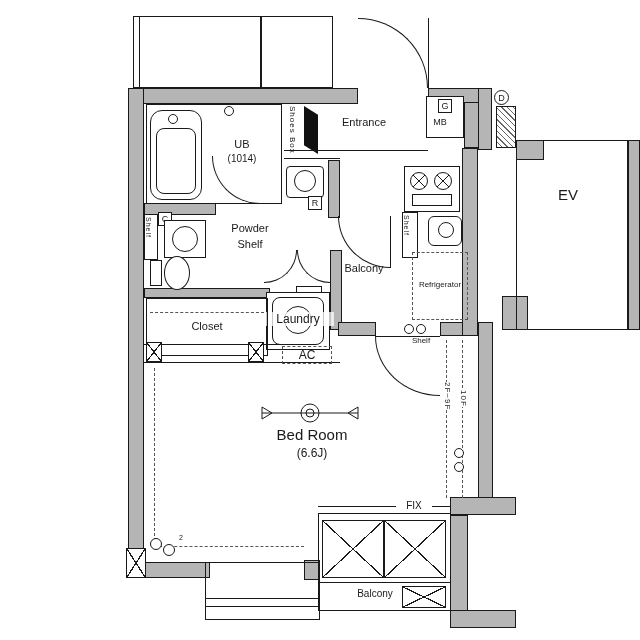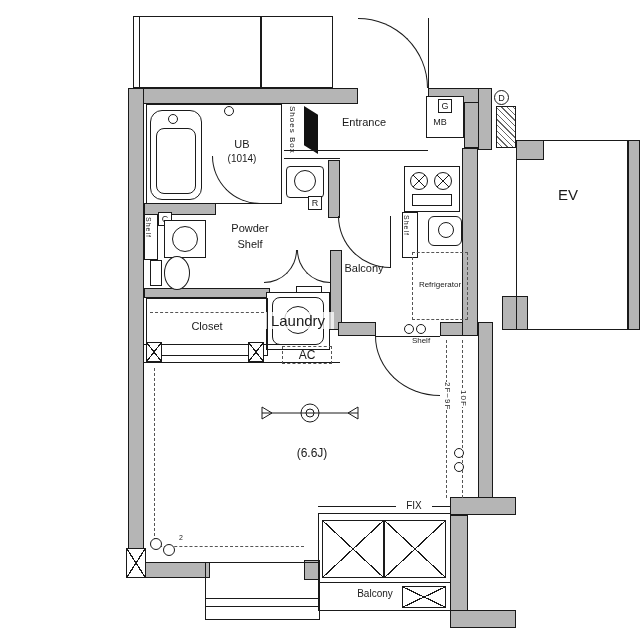--- a/index.html
+++ b/index.html
@@ -121,41 +121,42 @@
   <div class="abs vlbl" style="left:403px;top:215px;height:42px;font-size:7px">Shelf</div>
   <div class="abs dash" style="left:412px;top:252px;width:56px;height:68px"></div>
   <div class="abs lbl" style="left:410px;top:280px;width:60px;font-size:8px">Refrigerator</div>
 
   <div class="abs ln center" style="left:296px;top:286px;width:26px;height:26px">
     <span style="font-size:9px">PS</span>
   </div>
   <div class="abs ln" style="left:266px;top:292px;width:64px;height:58px"></div>
   <div class="abs ln" style="left:272px;top:297px;width:52px;height:48px;border-radius:8px"></div>
   <div class="abs circle" style="left:284px;top:306px;width:28px;height:28px"></div>
-  <div class="abs lbl" style="left:262px;top:312px;width:72px;font-size:15px;background:rgba(255,255,255,.75)">Laundry</div>
+  <div class="abs lbl" style="left:262px;top:312px;width:72px;font-size:12px;background:rgba(255,255,255,.75)">Laundry</div>
   <div class="abs ln nofill" style="left:146px;top:298px;width:122px;height:58px"></div>
   <div class="abs hdash" style="left:150px;top:312px;width:114px"></div>
   <div class="abs lbl" style="left:146px;top:320px;width:122px">Closet</div>
   <div class="abs hline" style="left:144px;top:344px;width:140px"></div>
   <div class="abs hline" style="left:144px;top:362px;width:196px"></div>
   <div class="abs xbox wbg" style="left:146px;top:342px;width:16px;height:20px"></div>
   <div class="abs xbox wbg" style="left:248px;top:342px;width:16px;height:20px"></div>
   <div class="abs dash center" style="left:282px;top:346px;width:50px;height:18px">
     <span style="font-size:12px">AC</span>
   </div>
 
   <div class="abs hline" style="left:375px;top:336px;width:65px"></div>
   <div class="abs arc-bl" style="left:375px;top:336px;width:65px;height:60px"></div>
   <svg class="abs" style="left:260px;top:400px" width="100" height="26">
     <line x1="2" y1="13" x2="98" y2="13" stroke="#1a1a1a" stroke-width="1"></line>
     <circle cx="50" cy="13" r="9" fill="none" stroke="#1a1a1a" stroke-width="1"></circle>
     <circle cx="50" cy="13" r="4" fill="none" stroke="#1a1a1a" stroke-width="1"></circle>
     <polygon points="2,7 2,19 12,13" fill="none" stroke="#1a1a1a" stroke-width="1"></polygon>
     <polygon points="98,7 98,19 88,13" fill="none" stroke="#1a1a1a" stroke-width="1"></polygon>
   </svg>
+  <div class="abs lbl" style="left:260px;top:426px;width:104px;font-size:15px">Bed Room</div>
   <div class="abs lbl" style="left:260px;top:446px;width:104px;font-size:12px">(6.6J)</div>
   <div class="abs vdash" style="left:154px;top:368px;height:178px"></div>
   <div class="abs hdash" style="left:154px;top:546px;width:150px"></div>
   <div class="abs vdash" style="left:446px;top:340px;height:158px"></div>
   <div class="abs vdash" style="left:462px;top:340px;height:158px"></div>
   <div class="abs vlbl wbg" style="left:443px;top:382px">2F~9F</div>
   <div class="abs vlbl wbg" style="left:459px;top:390px">10F</div>
   <div class="abs circle" style="left:454px;top:448px;width:10px;height:10px"></div>
   <div class="abs circle" style="left:454px;top:462px;width:10px;height:10px"></div>
   <div class="abs circle" style="left:404px;top:324px;width:10px;height:10px"></div>

